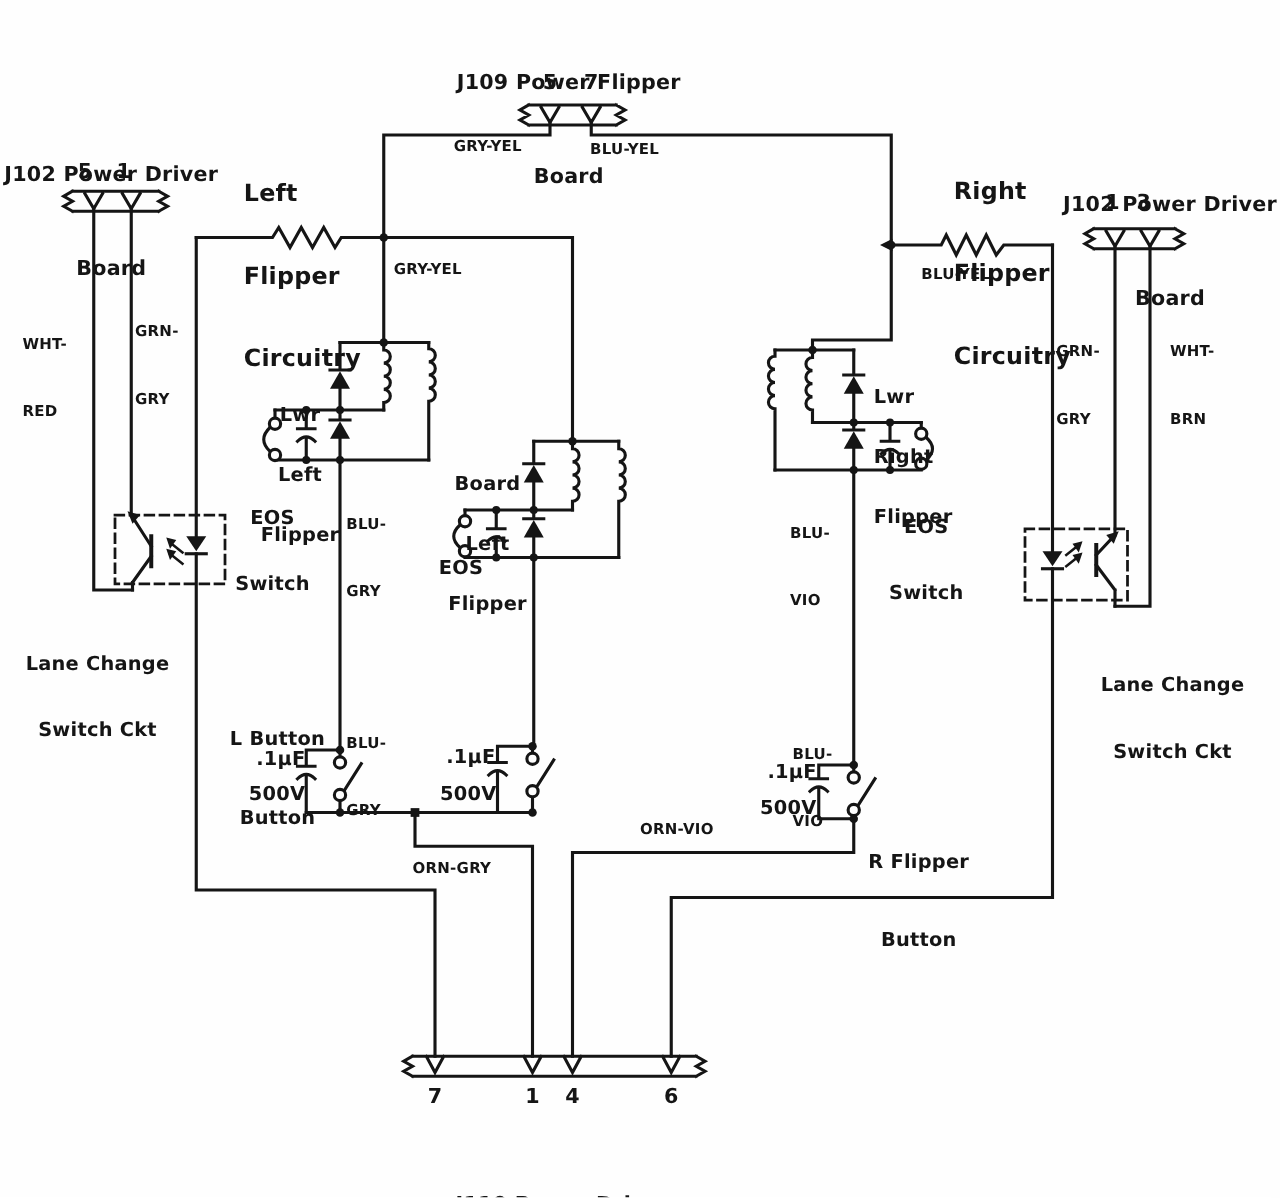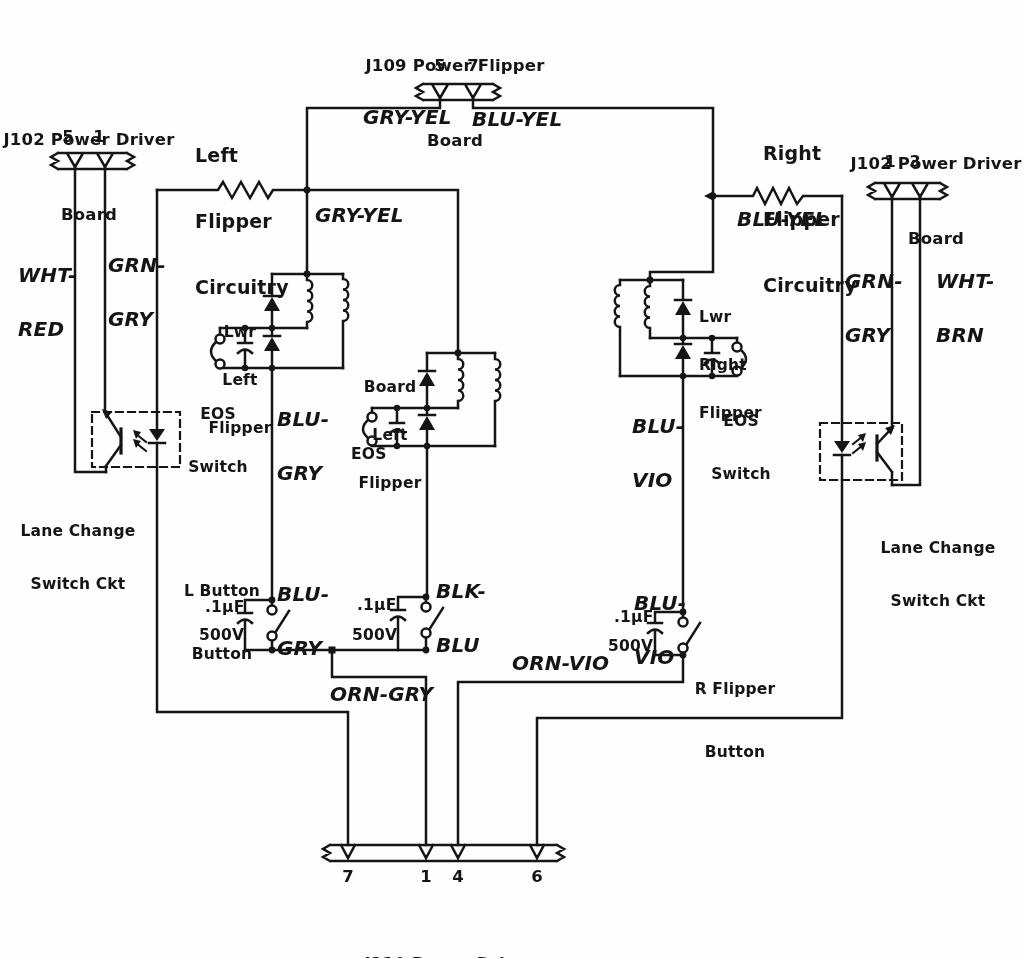--- a/index.html
+++ b/index.html
@@ -5,21 +5,21 @@
   html,body{margin:0;padding:0;background:#ffffff;}
   #stage{position:relative;width:1024px;height:958px;background:#fefefe;overflow:hidden;
          font-family:"DejaVu Sans",sans-serif;color:#151515;}
   #wiresvg{position:absolute;left:0;top:0;}
   .lbl{position:absolute;font-weight:700;font-size:15.5px;line-height:17.5px;
        letter-spacing:.2px;color:#151515;white-space:pre;}
   .c{text-align:center;}
   .t{font-size:16.5px;line-height:25px;}
   .h{font-size:19px;line-height:22px;font-weight:800;}
   .p{font-size:16.5px;}
-  .w{font-size:20px;line-height:18px;font-style:italic;}
+  .w{font-size:12px;line-height:18px;}
 </style>
 </head>
 <body>
 
 <div id="stage">
 
 <svg id="wiresvg" width="1024" height="958" viewBox="0 0 1024 958" fill="none" stroke="#151515" stroke-width="2.5" stroke-linecap="square">
 
   <g>
     <path d="M440,98 V108 H307 V274
@@ -293,24 +293,20 @@
 </div>
 
 <div class="lbl c" style="left:178px;top:539px;width:88px;line-height:21px">
   <div>L Button</div>
   <div>Button</div>
 </div>
 <div class="lbl w" style="left:277px;top:549px">
   <div>BLU-</div>
   <div>GRY</div>
 </div>
-<div class="lbl w" style="left:436px;top:546px">
-  <div>BLK-</div>
-  <div>BLU</div>
-</div>
 <div class="lbl w" style="left:634px;top:558px">
   <div>BLU-</div>
   <div>VIO</div>
 </div>
 <div class="lbl c" style="left:691px;top:637px;width:88px;line-height:21px">
   <div>R Flipper</div>
   <div>Button</div>
 </div>
 
 <div class="lbl" style="left:205px;top:599px">.1µF</div>

